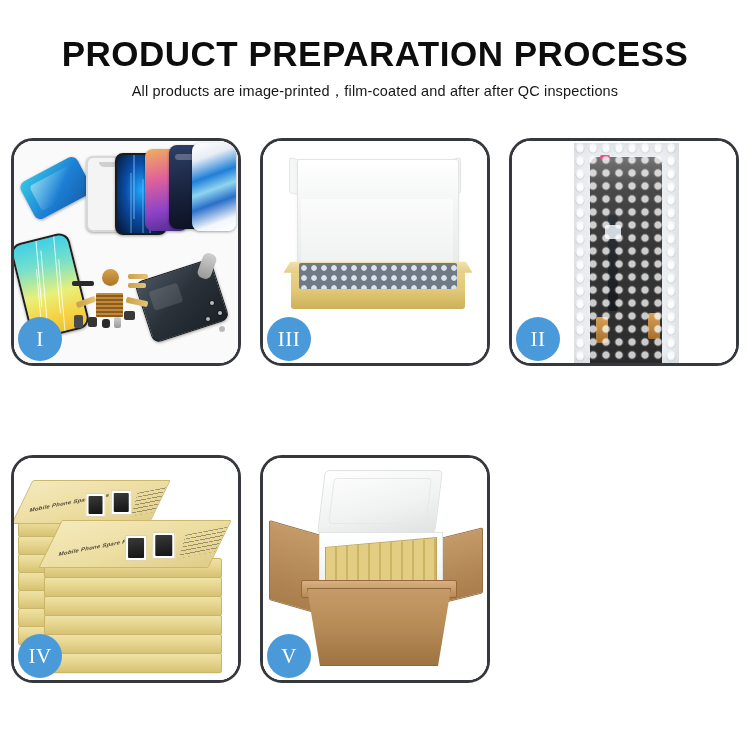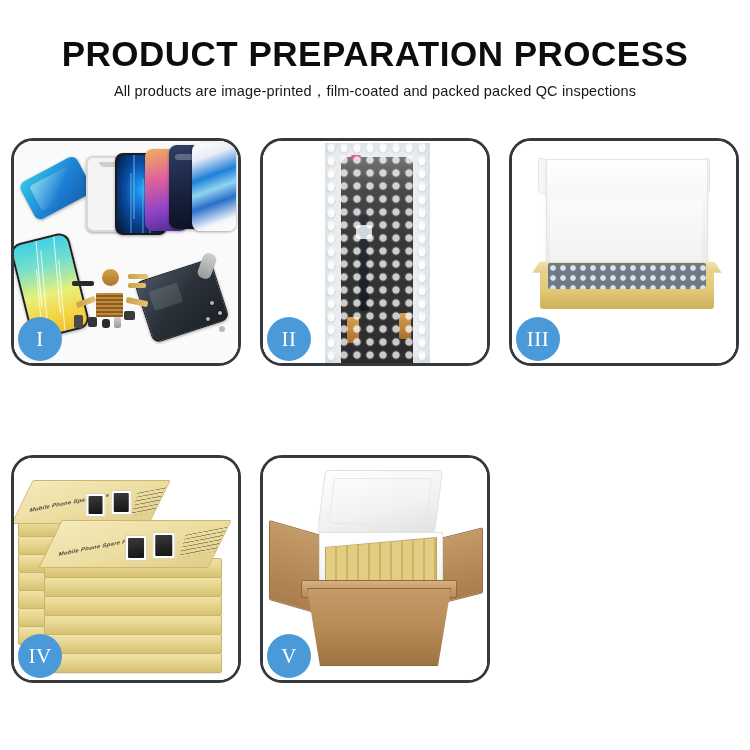--- a/index.html
+++ b/index.html
@@ -443,21 +443,21 @@
   .tape-tab-1 { left: 41px; top: 90px; width: 16px; height: 22px; background: rgba(166,128,84,.55); position:absolute; }
   .tape-tab-2 { left: 56px; top: 160px; width: 16px; height: 20px; background: rgba(166,128,84,.5); position:absolute; }
 </style>
 </head>
 <body>
 
 <div class="page">
 
   <div class="header">
     <div class="title">PRODUCT PREPARATION PROCESS</div>
-    <div class="subtitle">All products are image-printed，film-coated and packed packed QC inspections</div>
+    <div class="subtitle">All products are image-printed，film-coated and after after QC inspections</div>
   </div>
 
   <div class="grid">
 
     <div class="panel">
       <div class="panel-inner">
         <div class="art scene-parts">
           <div class="phone ph-teal"></div>
           <div class="phone ph-white-frame"></div>
           <div class="phone ph-blue-shatter"></div>
@@ -484,44 +484,44 @@
           <div class="screw" style="left:192px;top:176px;"></div>
           <div class="screw" style="left:206px;top:186px;"></div>
           <div class="chip silver" style="left:186px;top:112px;width:14px;height:26px;border-radius:6px;transform:rotate(20deg);"></div>
         </div>
       </div>
       <div class="badge">I</div>
     </div>
 
     <div class="panel">
       <div class="panel-inner">
+        <div class="art scene-flatbox">
+          <div class="lid-flap-l"></div>
+          <div class="lid-flap-r"></div>
+          <div class="lid-white"></div>
+          <div class="foam-sheet"></div>
+          <div class="tray-yellow"></div>
+          <div class="tray-bubbles"></div>
+        </div>
+      </div>
+      <div class="badge">III</div>
+    </div>
+
+    <div class="panel">
+      <div class="panel-inner">
         <div class="art scene-bubble">
           <div class="bubble-bag"></div>
           <div class="wrapped-screen"></div>
           <div class="screen-flex"></div>
           <div class="conn-tab" style="left:84px;top:176px;"></div>
           <div class="conn-tab" style="left:136px;top:172px;"></div>
           <div class="bubble-overlay"></div>
         </div>
       </div>
       <div class="badge">II</div>
-    </div>
-
-    <div class="panel">
-      <div class="panel-inner">
-        <div class="art scene-flatbox">
-          <div class="lid-flap-l"></div>
-          <div class="lid-flap-r"></div>
-          <div class="lid-white"></div>
-          <div class="foam-sheet"></div>
-          <div class="tray-yellow"></div>
-          <div class="tray-bubbles"></div>
-        </div>
-      </div>
-      <div class="badge">III</div>
     </div>
 
     <div class="panel">
       <div class="panel-inner">
         <div class="art scene-stack">
 
           <div class="box-slab" style="left:4px;top:60px;width:104px;height:17px;"></div>
           <div class="box-slab" style="left:4px;top:78px;width:104px;height:17px;"></div>
           <div class="box-slab" style="left:4px;top:96px;width:104px;height:17px;"></div>
           <div class="box-slab" style="left:4px;top:114px;width:104px;height:17px;"></div>

